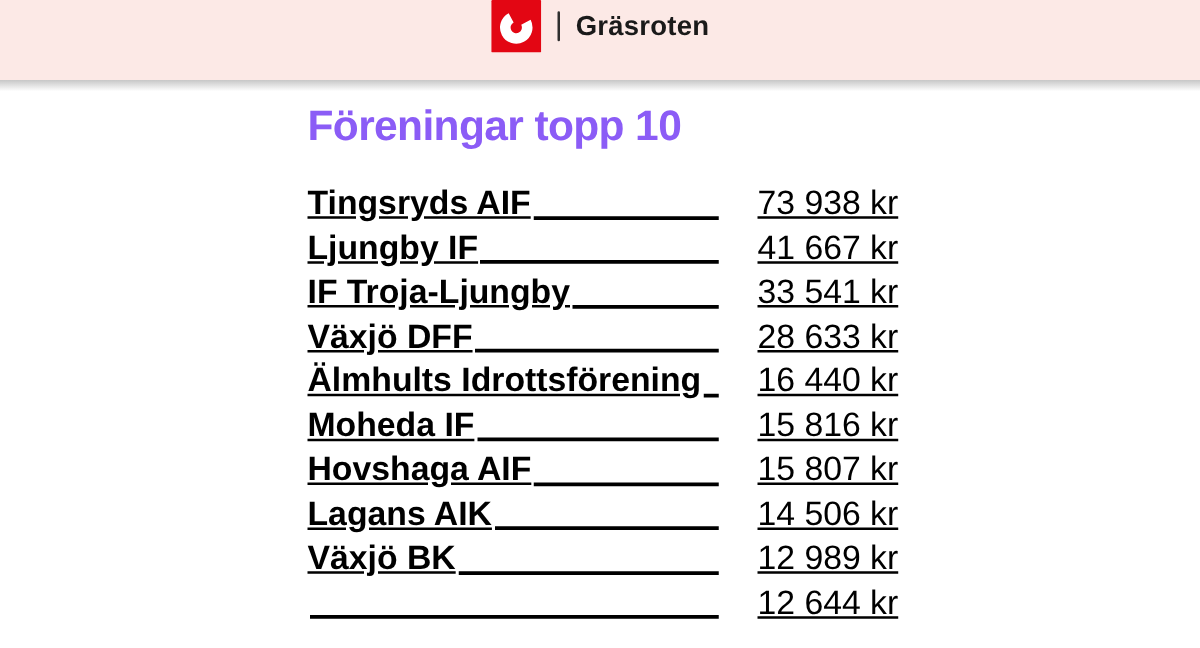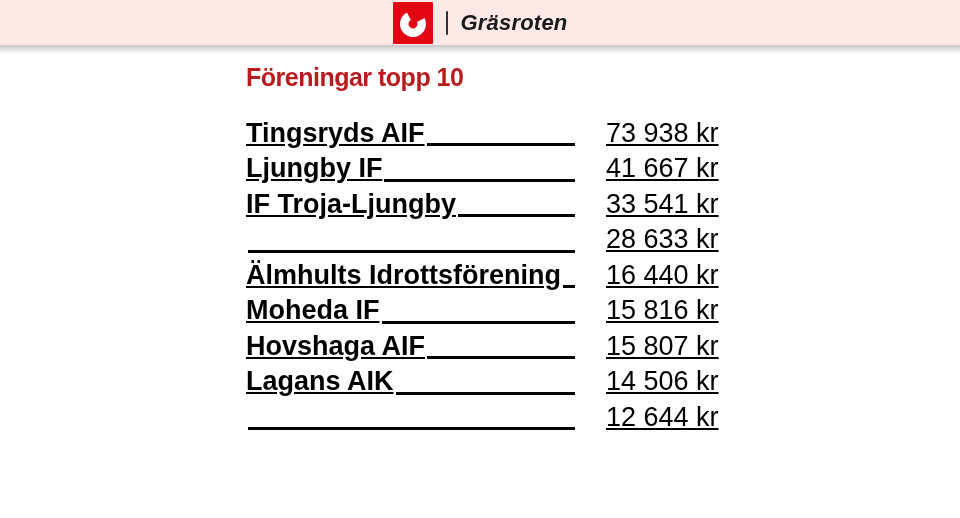--- a/index.html
+++ b/index.html
@@ -4,23 +4,23 @@
 <style>
   html, body { margin: 0; padding: 0; background: #ffffff; }
   body {
     width: 960px; height: 518px; overflow: hidden;
     font-family: "Liberation Sans", sans-serif;
     color: #000;
   }
 
   
   .top-bar {
-    height: 45px;
+    height: 64px;
     background: var(--bar-bg, #fce9e6);
-    display: flex; align-items: center; justify-content: center; font-style: italic;
+    display: flex; align-items: flex-start; justify-content: center;
   }
   .brand {
     display: flex; align-items: center; gap: 13px;
     text-decoration: none; cursor: pointer;
   }
   .logo { display: block; }
   .logo svg { width: 40px; height: 42px; display: block; }
   .header-divider {
     width: 2px; height: 24px; background: #2f2f2f; border-radius: 1px;
   }
@@ -30,22 +30,22 @@
   }
   .header-shadow {
     height: 9px;
     background: linear-gradient(rgba(80,80,80,0.32), rgba(255,255,255,0));
   }
 
   
   .content { margin-left: 246px; width: 482px; padding-top: 9px; }
   .page-title {
     margin: 0 0 24px 0;
-    font-size: 25px; font-weight: 800; letter-spacing: -0.5px;
-    color: #b91c1c; line-height: 1.15;
+    font-size: 34px; font-weight: 800; letter-spacing: -0.5px;
+    color: #8b5cf6; line-height: 1.15;
   }
   .rows { }
   .row { display: flex; height: 35.5px; text-decoration: underline; }
   .club-name {
     flex: none; white-space: nowrap;
     font-size: 27px; font-weight: 700; line-height: 35.5px;
   }
   .leader { flex: 1; position: relative; min-width: 16px; }
   .leader::after {
     content: "";
@@ -89,20 +89,21 @@
       <span class="club-name">Ljungby IF</span>
       <span class="leader"></span>
       <span class="club-amount">41 667 kr</span>
     </div>
     <div class="row">
       <span class="club-name">IF Troja-Ljungby</span>
       <span class="leader"></span>
       <span class="club-amount">33 541 kr</span>
     </div>
     <div class="row">
+      <span class="club-name">Växjö DFF</span>
       <span class="leader"></span>
       <span class="club-amount">28 633 kr</span>
     </div>
     <div class="row">
       <span class="club-name">Älmhults Idrottsförening</span>
       <span class="leader"></span>
       <span class="club-amount">16 440 kr</span>
     </div>
     <div class="row">
       <span class="club-name">Moheda IF</span>
@@ -113,17 +114,22 @@
       <span class="club-name">Hovshaga AIF</span>
       <span class="leader"></span>
       <span class="club-amount">15 807 kr</span>
     </div>
     <div class="row">
       <span class="club-name">Lagans AIK</span>
       <span class="leader"></span>
       <span class="club-amount">14 506 kr</span>
     </div>
     <div class="row">
+      <span class="club-name">Växjö BK</span>
+      <span class="leader"></span>
+      <span class="club-amount">12 989 kr</span>
+    </div>
+    <div class="row">
       <span class="leader"></span>
       <span class="club-amount">12 644 kr</span>
     </div>
   </div>
 </main>
 
 </body></html>

